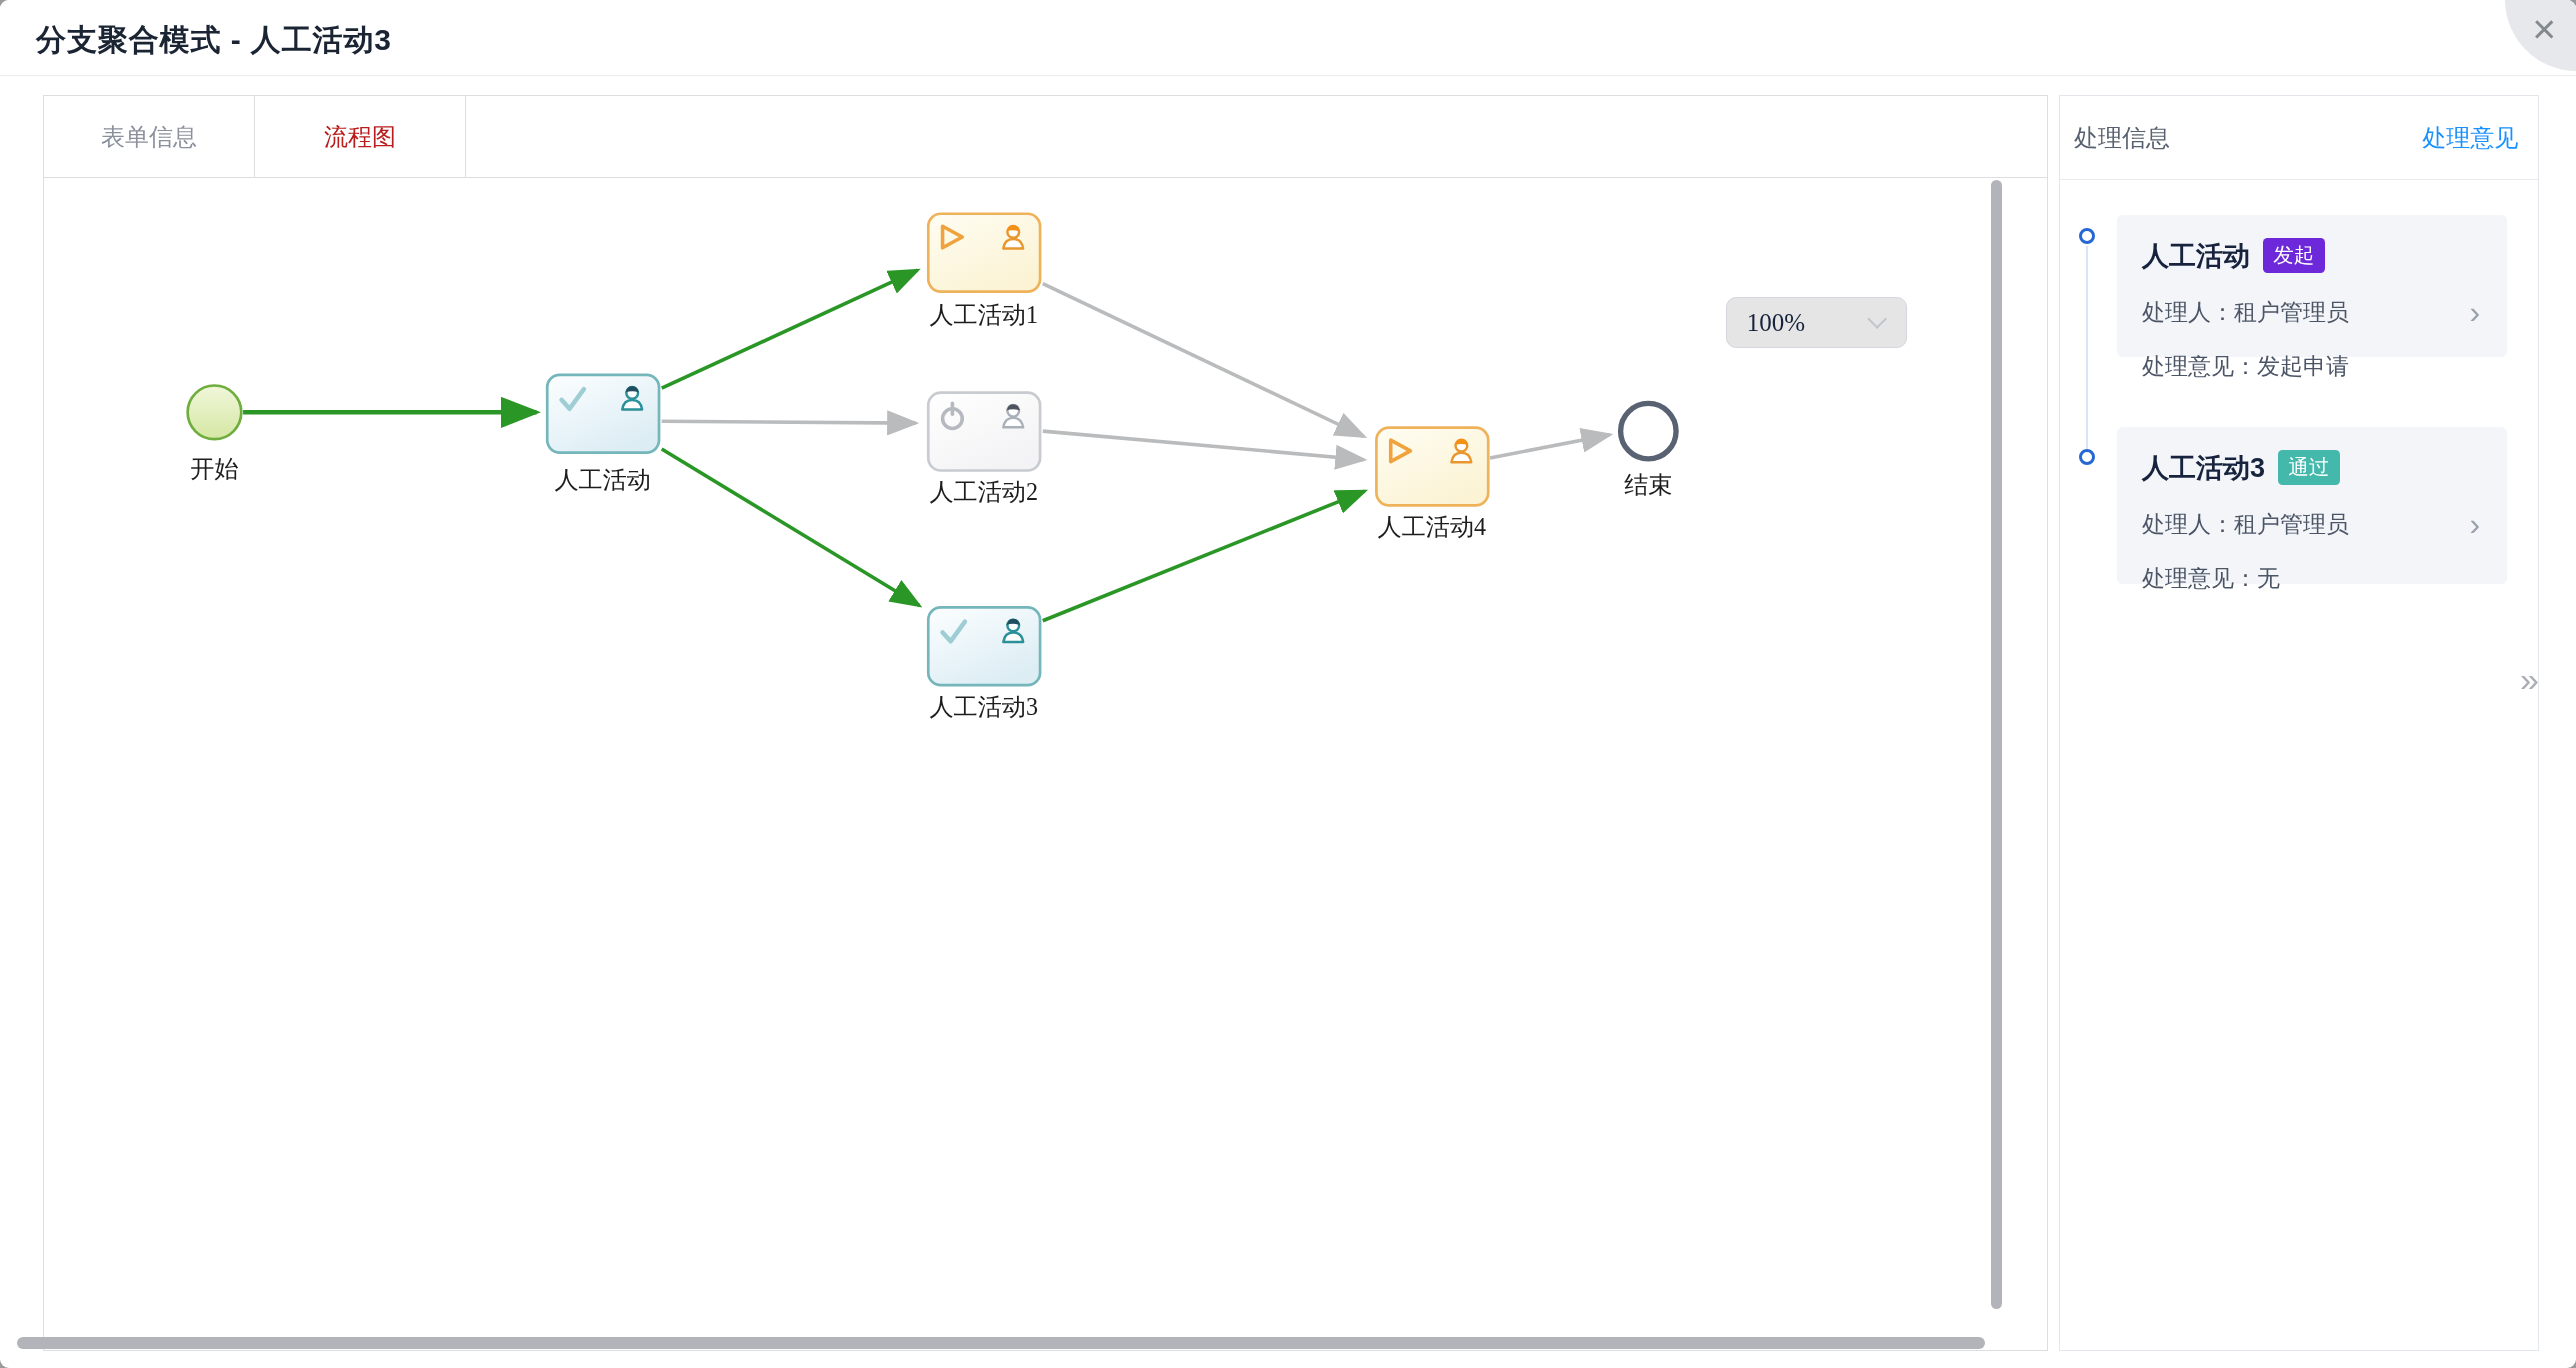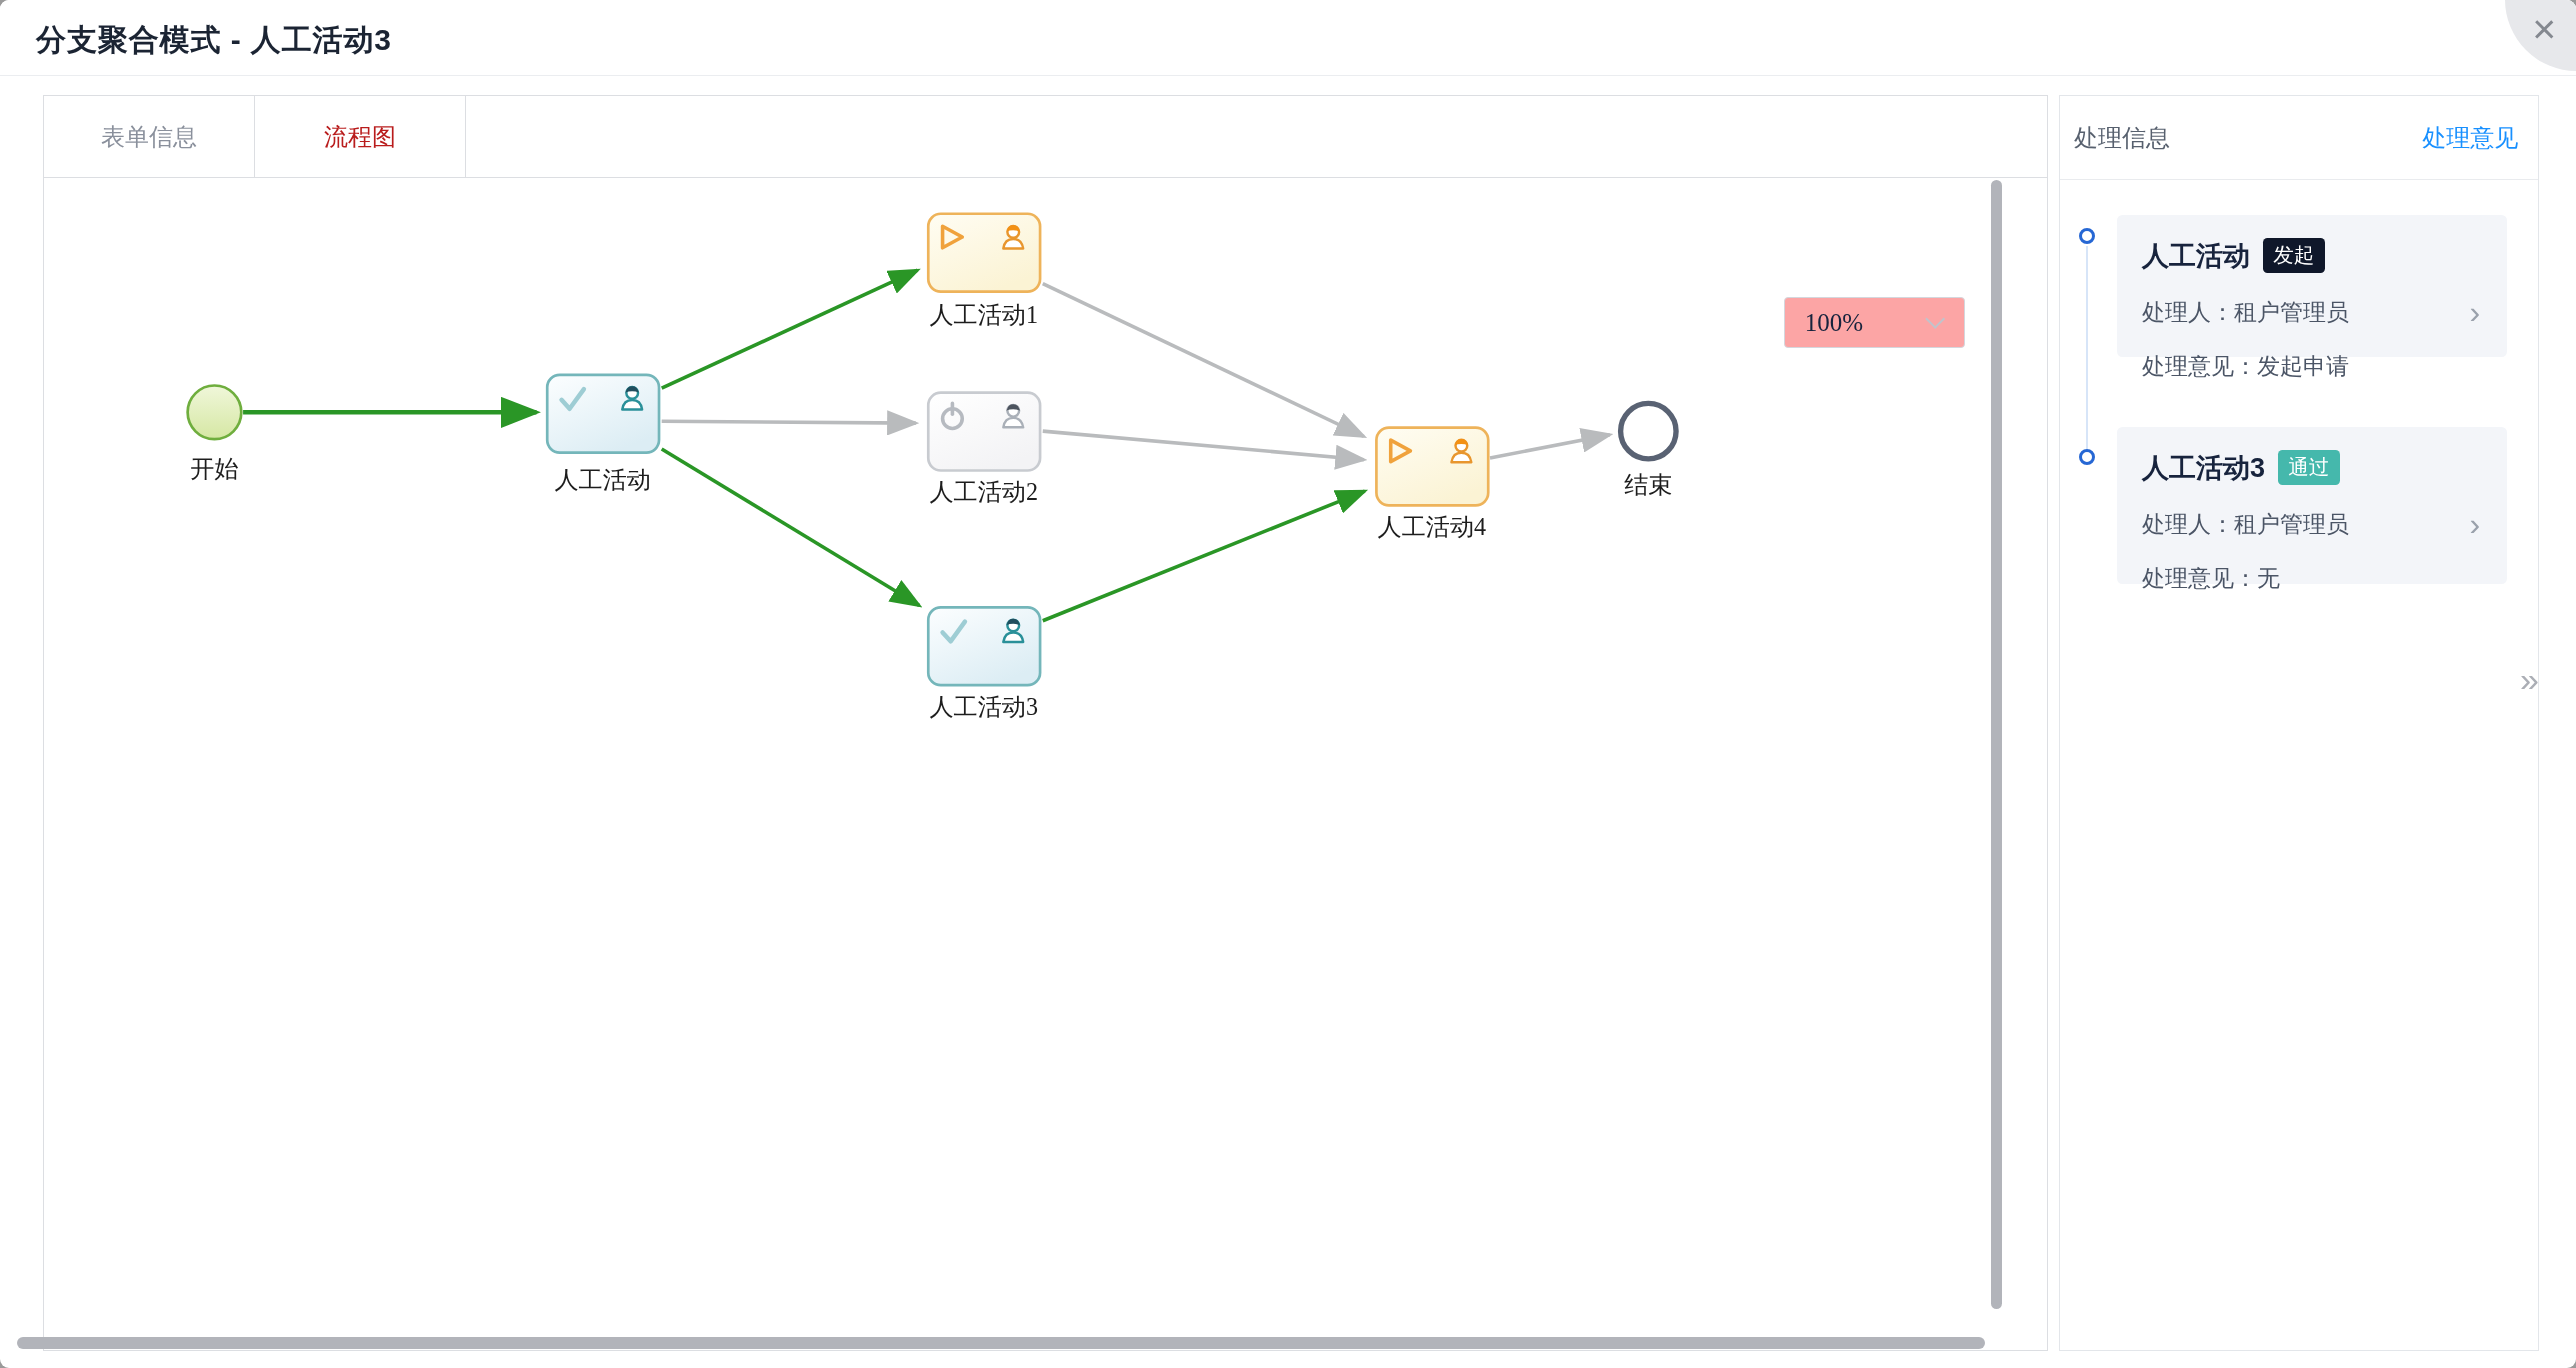--- a/index.html
+++ b/index.html
@@ -25,22 +25,22 @@
             border-bottom:1.8px solid #dcdee2; display:flex; background:#fff; }
   .tab { width:211px; height:100%; display:flex; align-items:center; justify-content:center;
          font-size:24px; border-right:1.8px solid #dcdee2; cursor:pointer; background:#fff; }
   .tab-inactive { color:#8a909c; }
   .tab-active { color:#b91c1c; }
   
   .canvas { position:absolute; left:0; top:82px; width:2002px; height:1170px;
             overflow:hidden; background:#fff; }
   .flow-svg { position:absolute; left:0; top:0; }
   .node-label { font-size:27px; fill:#1d1d1d; text-anchor:middle; }
-  .zoom-select { position:absolute; left:1740px; top:119px; width:181px; height:51px;
-                 border:1.8px solid #d4d7dd; border-radius:4px; background:#fca5a5;
+  .zoom-select { position:absolute; left:1682px; top:119px; width:181px; height:51px;
+                 border:1.8px solid #d4d7dd; border-radius:10px; background:#e5e5e5;
                  display:flex; align-items:center; cursor:pointer; }
   .zoom-select span.val { font-size:25px; color:#17233d; margin-left:19.7px; flex:1; }
   .chev-down { width:14.3px; height:14.3px; border-right:2.7px solid #c0c4cc;
                border-bottom:2.7px solid #c0c4cc; transform:rotate(45deg);
                margin-right:21.5px; margin-top:-7.2px; }
   
   .vscroll { position:absolute; left:1990px; top:179px; width:10.7px; height:1129px;
              background:#b2b4ba; border-radius:6.3px; }
   .hscroll { position:absolute; left:17px; top:1337px; width:1968px; height:11.6px;
              background:#b2b4ba; border-radius:6.3px; }
@@ -52,21 +52,21 @@
   .panel-hdr .ttl { font-size:24px; color:#57606e; margin-left:14px; flex:1; }
   .panel-hdr .expand { font-size:24px; color:#1890ff; margin-right:19.7px; cursor:pointer; }
   .tl-dot { position:absolute; width:16px; height:16px; border-radius:50%;
             border:3.6px solid #2667d4; background:#fff; }
   .tl-line { position:absolute; width:1.8px; background:#d7e5f8; }
   .rec-card { position:absolute; left:57px; width:390px; background:#f3f5f9;
               border-radius:5.4px; padding:23px 25px; }
   .rec-title { font-size:27px; font-weight:bold; color:#17233d; }
   .badge { display:inline-block; color:#fff; border-radius:4.5px; padding:2.7px 10.7px 4.5px;
            font-size:20.6px; font-weight:normal; margin-left:12.5px; vertical-align:3.6px; }
-  .badge-initiate { background:#0f172a; }
+  .badge-initiate { background:#6d28d9; }
   .badge-pass { background:#45b8ac; }
   .rec-row { font-size:23px; color:#4b5566; margin-top:23px; position:relative; }
   .rec-row .chev { position:absolute; right:1.8px; top:-3.6px; font-size:32px;
                    color:#9aa1ac; font-weight:300; cursor:pointer; }
   .collapse-btn { position:absolute; left:2520px; top:662px; font-size:34px;
                   color:#abaeb5; cursor:pointer; line-height:1; }
 </style>
 </head>
 <body>
 

